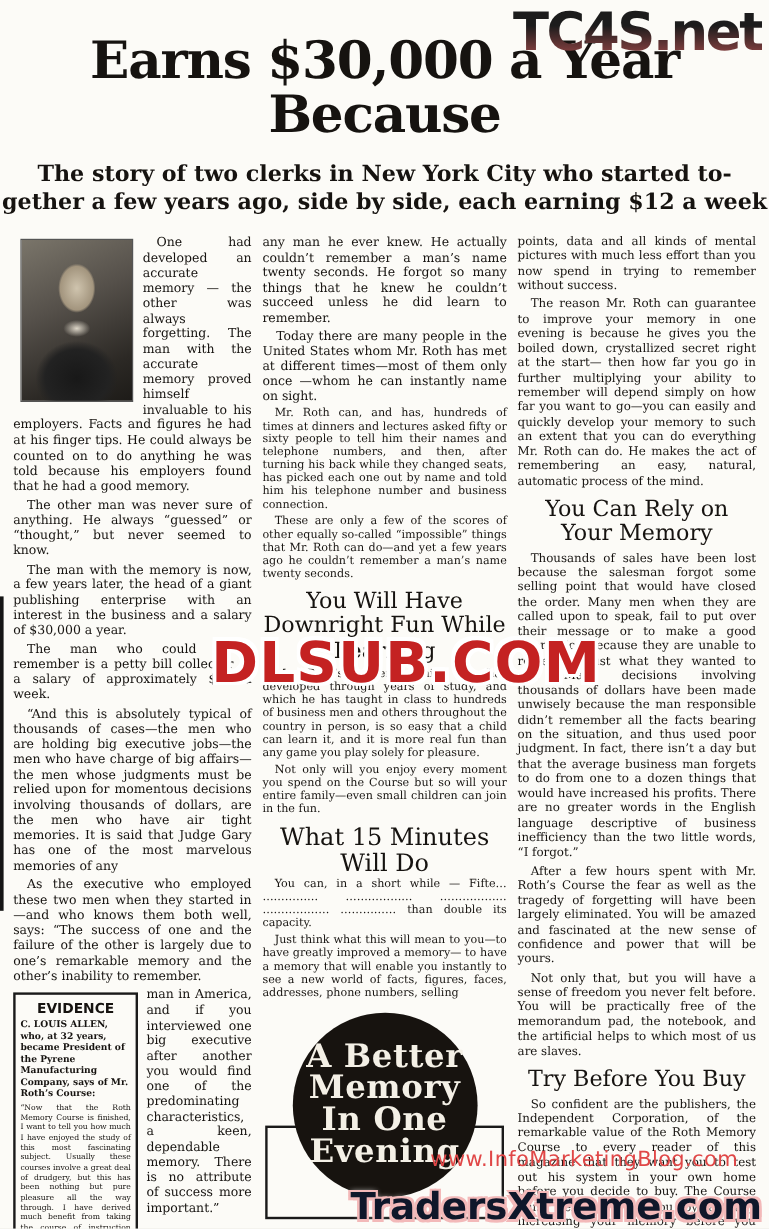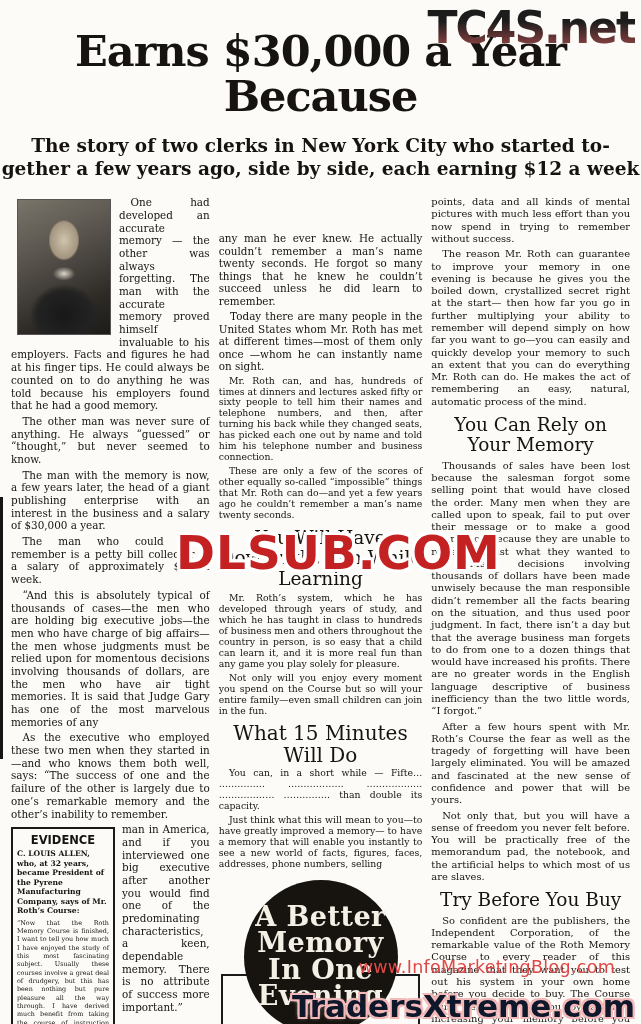--- a/index.html
+++ b/index.html
@@ -130,21 +130,21 @@
 
       </div>
 
       <p class="para" style="text-indent:0;">man in America, and if you interviewed one big executive after another you would find one of the predominating characteristics, a keen, dependable memory.  There is no attribute of success more important.”</p>
 
       <div class="clear"></div>
 
     </div>
 
     <div class="col col-mid">
-      <p class="para" style="text-indent:0;margin-top:36px;">any man he ever knew.  He actually couldn’t remember a man’s name twenty seconds. He forgot so many things that he knew he couldn’t succeed unless he did learn to remember.</p>
+      <p class="para" style="text-indent:0;">any man he ever knew.  He actually couldn’t remember a man’s name twenty seconds. He forgot so many things that he knew he couldn’t succeed unless he did learn to remember.</p>
       <p class="para">Today there are many people in the United States whom Mr. Roth has met at different times—most of them only once —whom he can instantly name on sight.</p>
       <p class="para small">Mr. Roth can, and has, hundreds of times at dinners and lectures asked fifty or sixty people to tell him their names and telephone numbers, and then, after turning his back while they changed seats, has picked each one out by name and told him his telephone number and business connection.</p>
       <p class="para small">These are only a few of the scores of other equally so-called “impossible” things that Mr. Roth can do—and yet a few years ago he couldn’t remember a man’s name twenty seconds.</p>
       <h3 class="colhead">You Will Have Downright Fun While Learning</h3>
       <p class="para small">Mr. Roth’s system, which he has developed through years of study, and which he has taught in class to hundreds of business men and others throughout the country in person, is so easy that a child can learn it, and it is more real fun than any game you play solely for pleasure.</p>
       <p class="para small">Not only will you enjoy every moment you spend on the Course  but so will your entire family—even small children can join in the fun.</p>
       <h3 class="colhead" style="font-size:20px;margin:5px 0 2px;">What 15 Minutes Will Do</h3>
       <p class="para small">You can, in a short while — Fifte… …………… ……………… ……………… ……………… …………… than double its capacity.</p>
       <p class="para small">Just think what this will mean to you—to have greatly improved a memory— to have a memory that will enable you instantly to see a new world of facts, figures, faces, addresses, phone numbers, selling</p>
 

